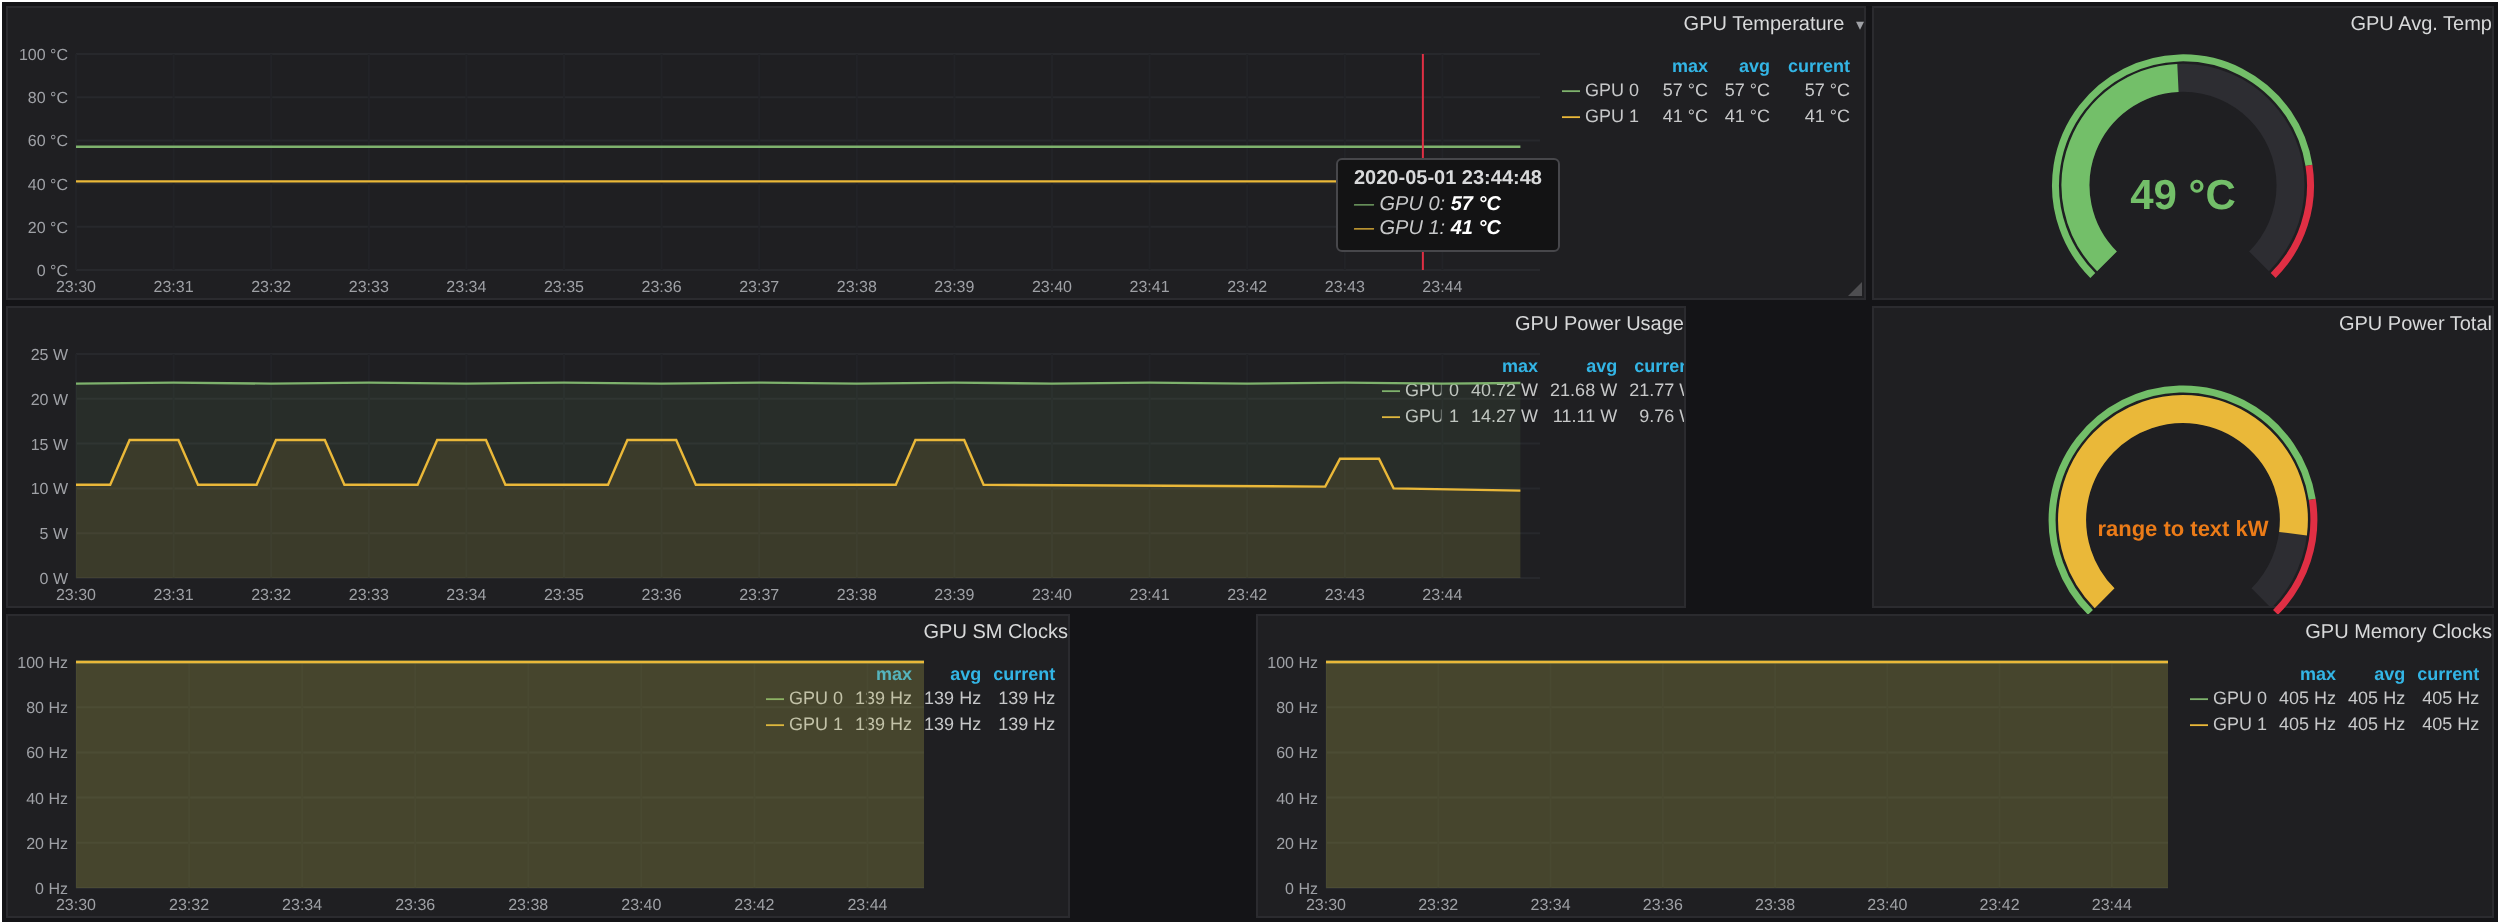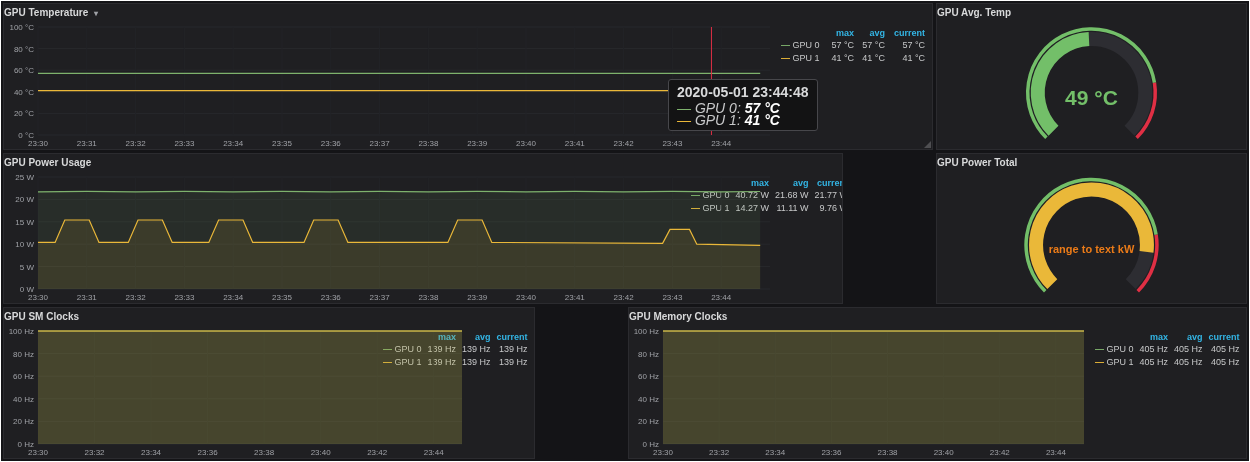--- a/index.html
+++ b/index.html
@@ -5,41 +5,41 @@
   html,body{margin:0;padding:0;}
   body{
     width:1250px;height:462px;background:#ffffff;position:relative;
     font-family:"Liberation Sans",sans-serif;overflow:hidden;
   }
   .dashboard{position:absolute;left:1px;top:1px;width:1248px;height:460px;background:#141417;overflow:hidden;}
   .panel{position:absolute;background:#1f1f22;border:1px solid #2b2b2f;box-sizing:border-box;display:flex;flex-direction:column;}
   #panel-temperature{left:2px;top:2px;width:930px;height:147px;}
   #panel-avg-temp{left:935px;top:2px;width:311px;height:147px;}
   #panel-power{left:2px;top:152px;width:840px;height:151px;}
-  #panel-power-total{left:935px;top:152px;width:311px;height:151px;}
+  #panel-power-total{left:935px;top:152px;width:311px;height:151px;gap:15px;}
   #panel-sm-clocks{left:2px;top:306px;width:532px;height:152px;}
   #panel-memory-clocks{left:627px;top:306px;width:619px;height:152px;}
 
-  .panel-title{flex:0 0 17px;height:17px;line-height:17px;text-align:left;font-size:10px;font-weight:700;color:#d8d9da;cursor:pointer;white-space:nowrap;}
+  .panel-title{flex:0 0 17px;height:17px;line-height:17px;text-align:right;font-size:10px;font-weight:400;color:#d8d9da;cursor:pointer;white-space:nowrap;}
   .caret{font-size:8px;color:#9fa1a6;margin-left:3px;}
   .panel-body{flex:1 1 auto;display:flex;min-height:0;}
   .chart{flex:1 1 auto;position:relative;min-width:0;}
   .chart svg{display:block;position:absolute;left:0;top:0;}
   svg text{font-family:"Liberation Sans",sans-serif;}
   .chart text.tick{font-size:8px;fill:#9fa1a6;}
 
   .legend{flex:0 0 150px;padding:6px 4px 0 0;font-size:9px;color:#c7c8c9;overflow:hidden;}
   .legend table{border-collapse:collapse;width:100%;}
   .legend th{color:#33b5e5;font-weight:700;text-align:right;padding:0 3px;font-size:9px;line-height:12px;margin-top:12px;}
   .legend td{padding:0 3px;white-space:nowrap;line-height:13px;}
   .legend td.val{text-align:right;}
   .legend td.name{cursor:pointer;}
   .legend .dash{font-weight:700;}
 
-  .tooltip{position:absolute;left:664px;top:58px;z-index:5;background:#131314;border:1px solid #47474b;border-radius:3px;padding:4px 8px;font-size:14px;color:#c7c8c9;white-space:nowrap;}
+  .tooltip{position:absolute;left:664px;top:58px;z-index:5;background:#131314;border:1px solid #47474b;border-radius:3px;padding:4px 8px;font-size:10px;color:#c7c8c9;white-space:nowrap;}
   .tooltip-title{font-weight:700;color:#d8d9da;margin-bottom:2px;}
   .tooltip-row{line-height:12px;font-style:italic;}
   .tooltip-row b{color:#ffffff;}
 
   .gauge{flex:1 1 auto;position:relative;}
   .gauge svg{display:block;position:absolute;left:0;top:0;}
 
   .resize-handle{position:absolute;right:1px;bottom:1px;width:0;height:0;
     border-left:7px solid transparent;border-bottom:7px solid #5a5a5e;opacity:.8;cursor:nwse-resize;}
 </style>

